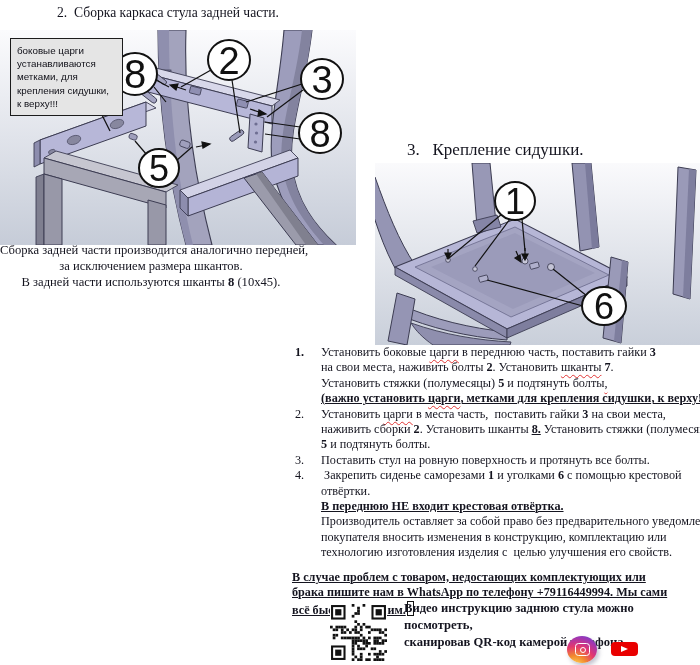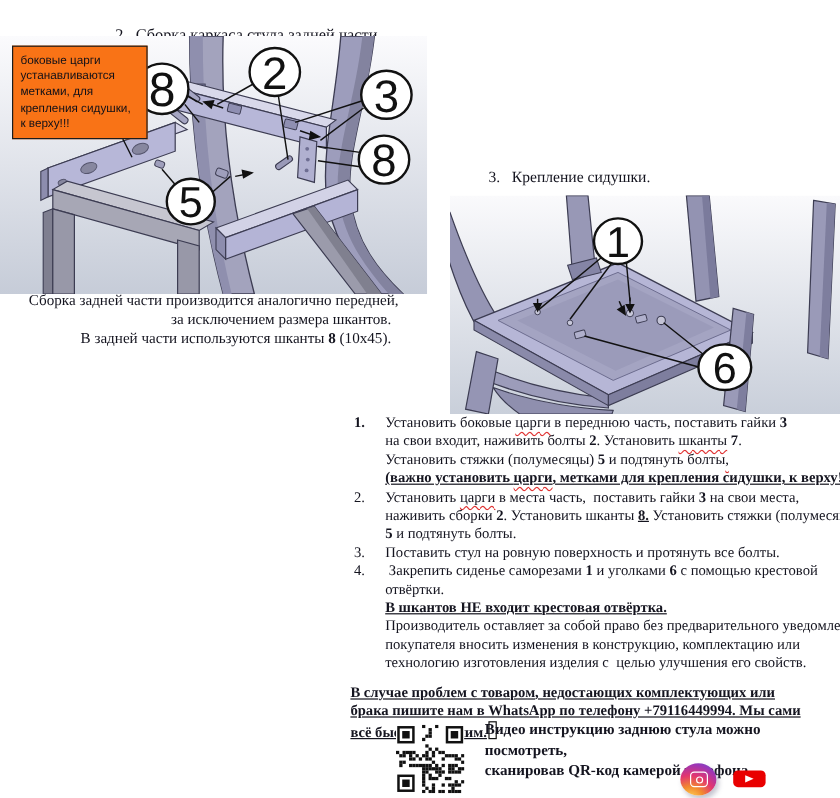--- a/index.html
+++ b/index.html
@@ -1,31 +1,31 @@
 <!DOCTYPE html>
 <html><head>
 <meta charset="utf-8">
 <style>
   html,body{margin:0;padding:0;background:#fff;}
   .page{position:relative;width:700px;height:665px;background:#ffffff;overflow:hidden;
         font-family:"Liberation Serif",serif;color:#14141f;}
-  .h1{position:absolute;left:57px;top:21px;width:300px;text-align:center;
+  .h1{position:absolute;left:57px;top:5px;width:300px;
       font-size:13.6px;white-space:pre;}
-  .h2{position:absolute;left:407px;top:140px;font-size:13px;white-space:pre;}
+  .h2{position:absolute;left:407px;top:140px;font-size:17px;white-space:pre;}
 
   .diagram1{position:absolute;left:0;top:30px;width:356px;height:215px;}
   .diagram2{position:absolute;left:375px;top:163px;width:325px;height:182px;}
   .diagram1 svg,.diagram2 svg{display:block;width:100%;height:100%;}
 
-  .callout{position:absolute;left:10px;top:8px;width:102px;background:#f97316;
+  .callout{position:absolute;left:10px;top:8px;width:102px;background:#e5e5e5;
            border:1.3px solid #1c1c1c;padding:5px 3px 5px 6px;
            font-family:"Liberation Sans",sans-serif;font-size:9.8px;line-height:13.2px;color:#101018;}
 
-  .note-left{position:absolute;left:0;top:242px;width:302px;text-align:right;
-             font-size:12.6px;line-height:16px;padding-left:24px;}
+  .note-left{position:absolute;left:0;top:242px;width:302px;text-align:center;
+             font-size:12.6px;line-height:16px;}
 
   .instructions{position:absolute;left:292px;top:345px;width:404px;
                 font-size:12.2px;line-height:15.4px;}
   .li{display:flex;}
   .num{width:26px;flex:none;padding-left:3px;}
   .ln{white-space:pre;}
   .b{font-weight:bold;}
   .u{text-decoration-line:underline;text-decoration-thickness:1.2px;}
   .sq{text-decoration-line:underline;text-decoration-style:wavy;
       text-decoration-color:#e03434;text-decoration-thickness:1px;text-underline-offset:2.6px;margin-top:20px;}
@@ -281,21 +281,21 @@
         <text class="balloon-text" x="229" y="156" font-size="36" text-anchor="middle">6</text>
       </g>
     </svg>
   </div>
 
   <div class="instructions">
     <div class="li">
       <span class="num b">1.</span>
       <div class="lines">
         <div class="ln"><span>Установить боковые </span><span><span class="sq">царги</span></span><span> в переднюю часть, поставить гайки </span><span class="b">3</span></div>
-        <div class="ln"><span>на свои входит, наживить болты </span><span class="b">2</span><span>. Установить </span><span><span class="sq">шканты</span></span><span> </span><span class="b">7</span><span>.</span></div>
+        <div class="ln"><span>на свои места, наживить болты </span><span class="b">2</span><span>. Установить </span><span><span class="sq">шканты</span></span><span> </span><span class="b">7</span><span>.</span></div>
         <div class="ln"><span>Установить стяжки (полумесяцы) </span><span class="b">5</span><span> и подтянуть болты</span><span><span class="sq">,</span></span></div>
         <div class="ln"><span class="b u">(важно установить </span><span class="b u"><span class="sq">царги</span></span><span class="b u">, метками для крепления сидушки, к верху!)</span></div>
       </div>
     </div>
     <div class="li">
       <span class="num">2.</span>
       <div class="lines">
         <div class="ln"><span>Установить </span><span><span class="sq">царги</span></span><span> в места часть,  поставить гайки </span><span class="b">3</span><span> на свои места,</span></div>
         <div class="ln"><span>наживить сборки </span><span class="b">2</span><span>. Установить шканты </span><span class="b u">8.</span><span> Установить стяжки (полумесяцы)</span></div>
         <div class="ln"><span class="b">5</span><span> и подтянуть болты.</span></div>
@@ -305,21 +305,21 @@
       <span class="num">3.</span>
       <div class="lines">
         <div class="ln"><span>Поставить стул на ровную поверхность и протянуть все болты.</span></div>
       </div>
     </div>
     <div class="li">
       <span class="num">4.</span>
       <div class="lines">
         <div class="ln"><span> Закрепить сиденье саморезами </span><span class="b">1</span><span> и уголками </span><span class="b">6</span><span> с помощью крестовой</span></div>
         <div class="ln"><span>отвёртки.</span></div>
-        <div class="ln"><span class="b u">В шкантов НЕ входит крестовая отвёртка.</span></div>
+        <div class="ln"><span class="b u">В переднюю НЕ входит крестовая отвёртка.</span></div>
         <div class="ln"><span>Производитель оставляет за собой право без предварительного уведомления</span></div>
         <div class="ln"><span>покупателя вносить изменения в конструкцию, комплектацию или</span></div>
         <div class="ln"><span>технологию изготовления изделия с  целью улучшения его свойств.</span></div>
       </div>
     </div>
 
     <div class="contact">
       <div class="ln"><span class="b u">В случае проблем с товаром, недостающих комплектующих или</span></div>
       <div class="ln"><span class="b u">брака пишите нам в WhatsApp по телефону +79116449994. Мы сами</span></div>
       <div class="ln"><span><span class="b u">всё быстро заменим.</span></span><span class="cursor"></span></div>

